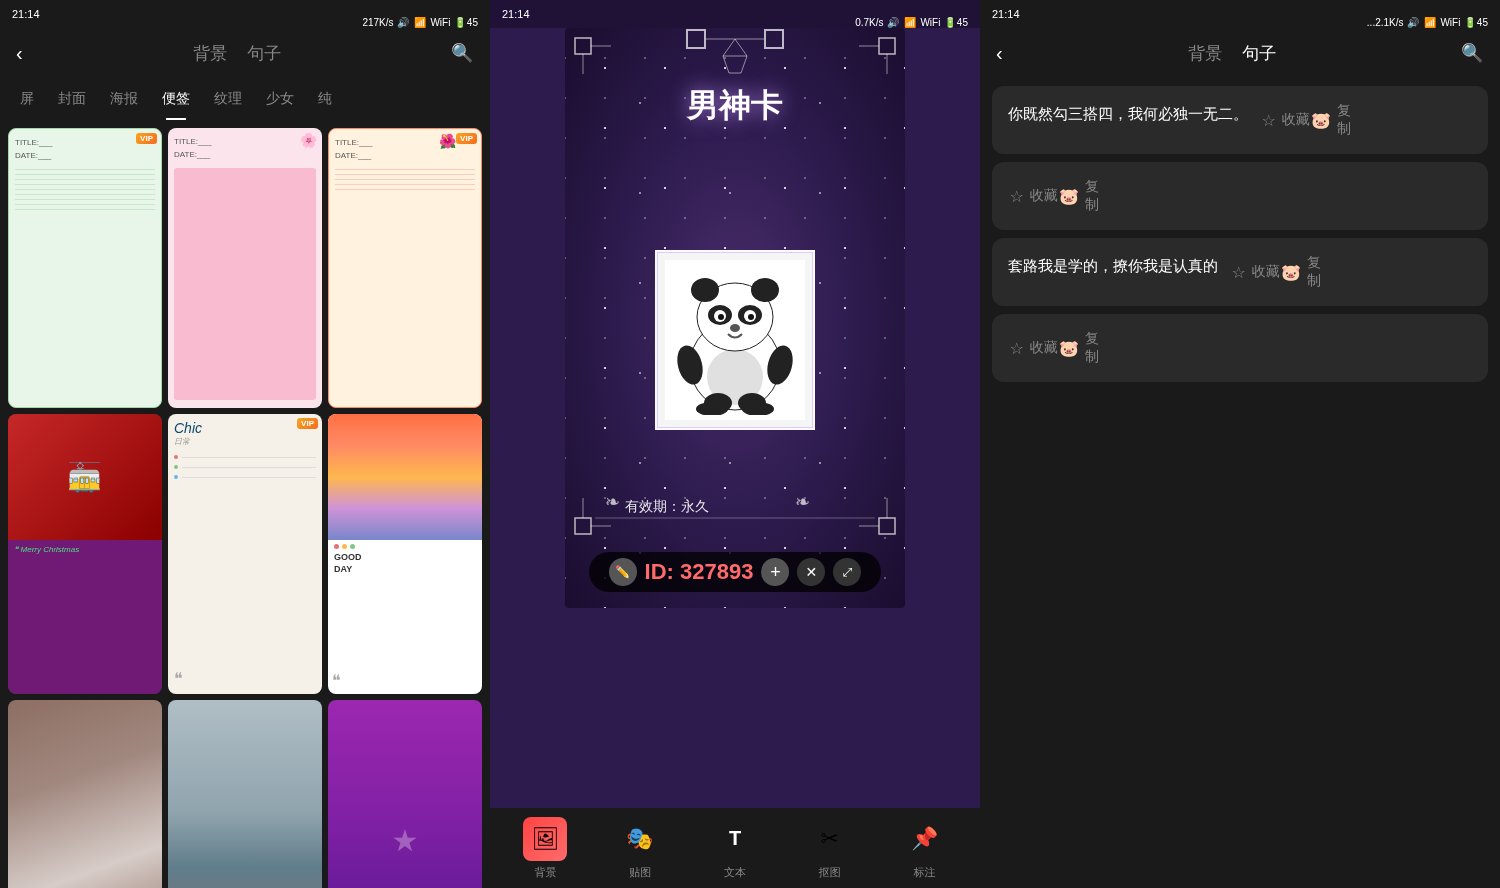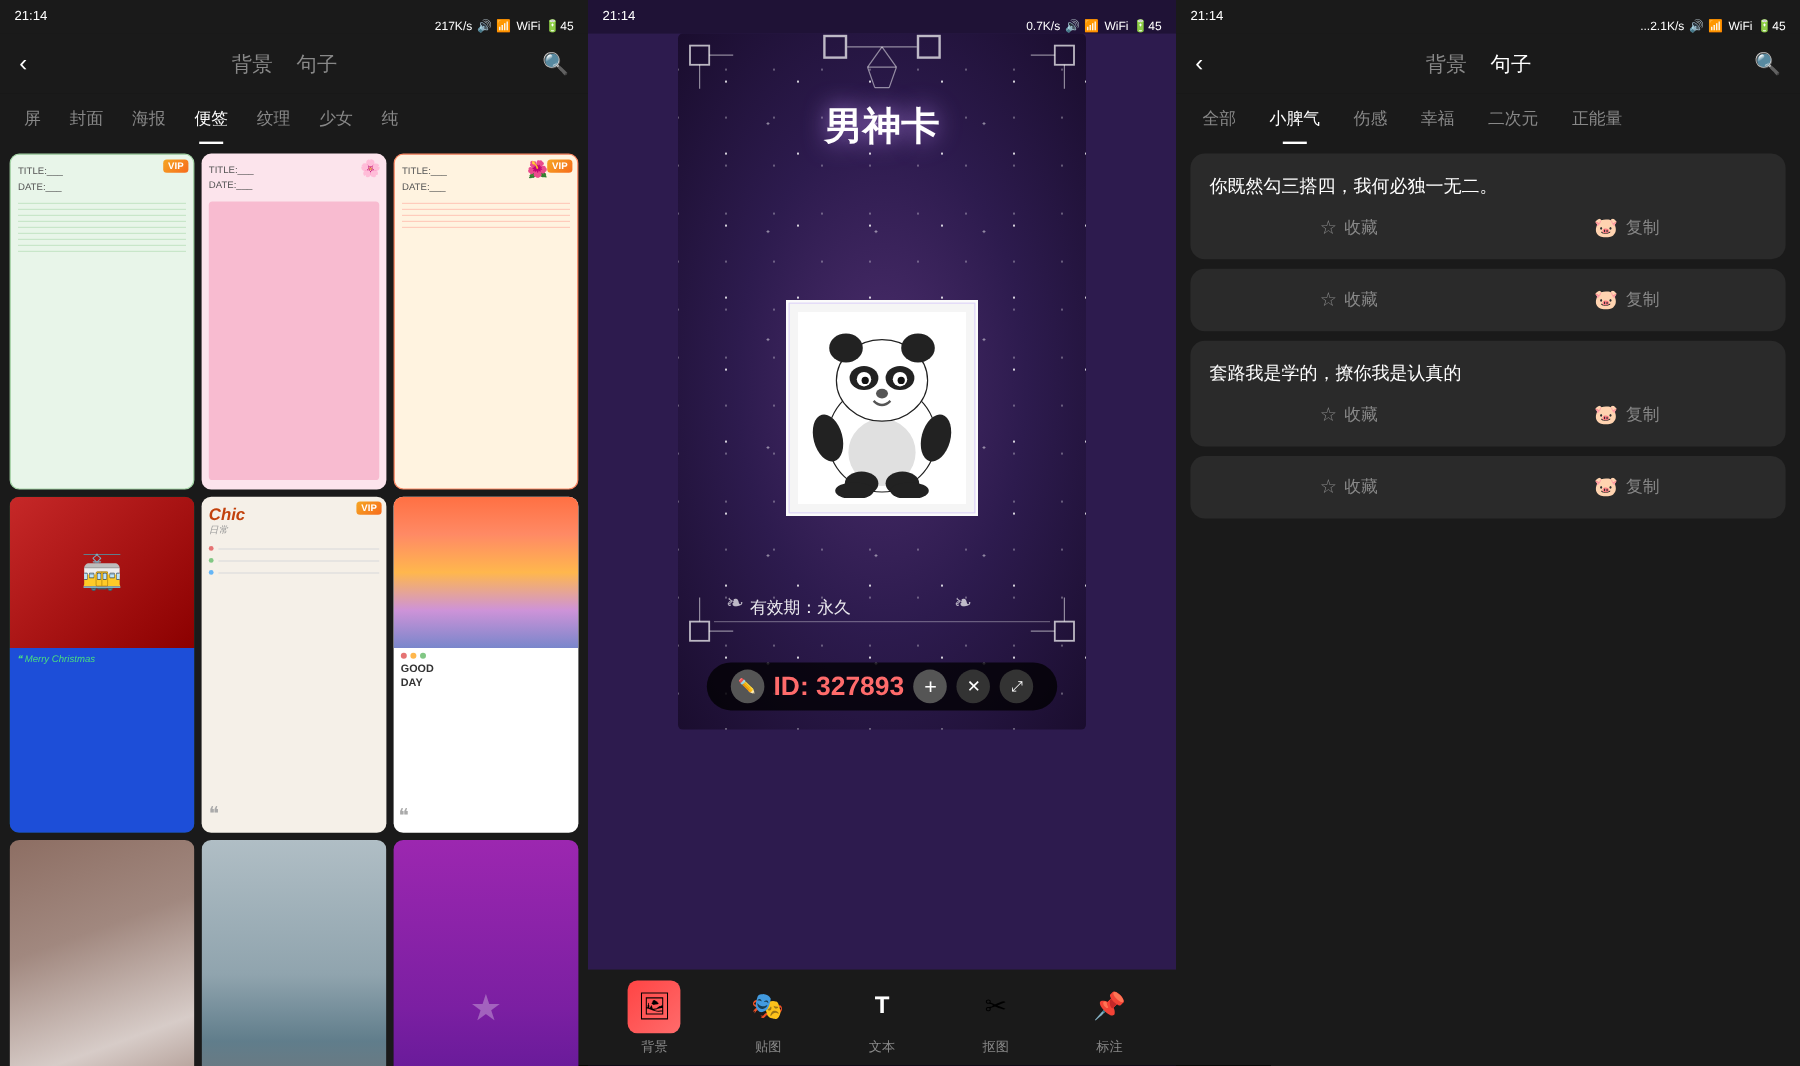--- a/index.html
+++ b/index.html
@@ -244,38 +244,38 @@
       width: 100%;
       height: 100%;
       background: linear-gradient(135deg, #c62828 0%, #8b0000 100%);
       display: flex;
       align-items: center;
       justify-content: center;
     }
 
     .christmas-bottom {
       flex: 1;
-      background: #1d4ed8;
+      background: #701a75;
       padding: 4px 6px;
       color: #4CAF50;
       font-size: 9px;
       font-style: italic;
     }
 
     .card-chic {
       background: #f5f0e8;
       display: flex;
       flex-direction: column;
       padding: 6px;
     }
 
     .chic-title {
       font-size: 14px;
-      font-weight: bold;
-      color: #c2410c;
+      font-weight: normal;
+      color: #0c4a6e;
       font-style: italic;
     }
 
     .chic-sub {
       font-size: 8px;
       color: #999;
       font-style: italic;
     }
 
     .chic-dots {
@@ -647,21 +647,21 @@
       scrollbar-width: none;
     }
 
     .sentences-list::-webkit-scrollbar { display: none; }
 
     .sentence-card {
       background: #2a2a2a;
       border-radius: 12px;
       padding: 16px;
       display: flex;
-      flex-direction: column;
+      flex-direction: row;
       gap: 12px;
     }
 
     .sentence-text {
       color: #fff;
       font-size: 15px;
       line-height: 1.6;
     }
 
     .sentence-actions {
@@ -1001,28 +1001,20 @@
 
   <div class="panel3-nav top-nav">
     <span class="back-btn">‹</span>
     <div class="nav-title-group">
       <span class="nav-title">背景</span>
       <span class="nav-title active">句子</span>
     </div>
     <span class="search-btn">🔍</span>
   </div>
 
-  <div class="panel3-cat-tabs">
-    <span class="p3-cat-tab">全部</span>
-    <span class="p3-cat-tab active">小脾气</span>
-    <span class="p3-cat-tab">伤感</span>
-    <span class="p3-cat-tab">幸福</span>
-    <span class="p3-cat-tab">二次元</span>
-    <span class="p3-cat-tab">正能量</span>
-  </div>
 
   <div class="sentences-list">
 
     <div class="sentence-card">
       <div class="sentence-text">你既然勾三搭四，我何必独一无二。</div>
       <div class="sentence-actions">
         <div class="action-btn">
           <span class="action-icon">☆</span>
           <span>收藏</span>
         </div>

